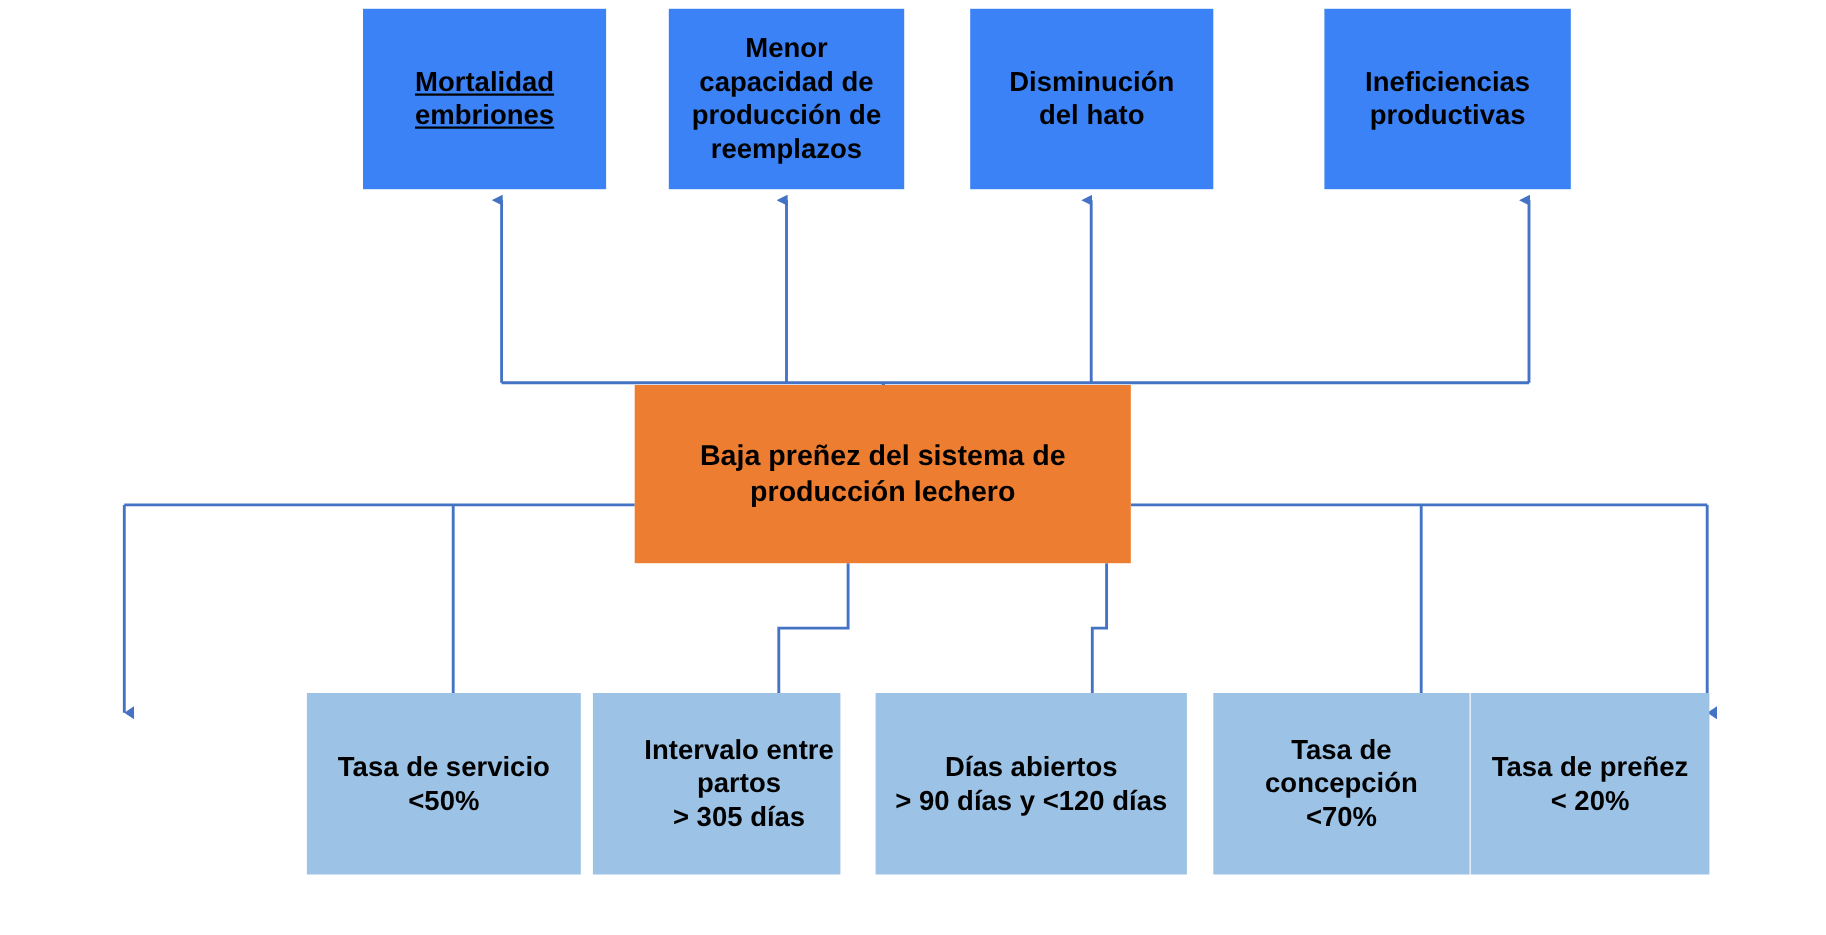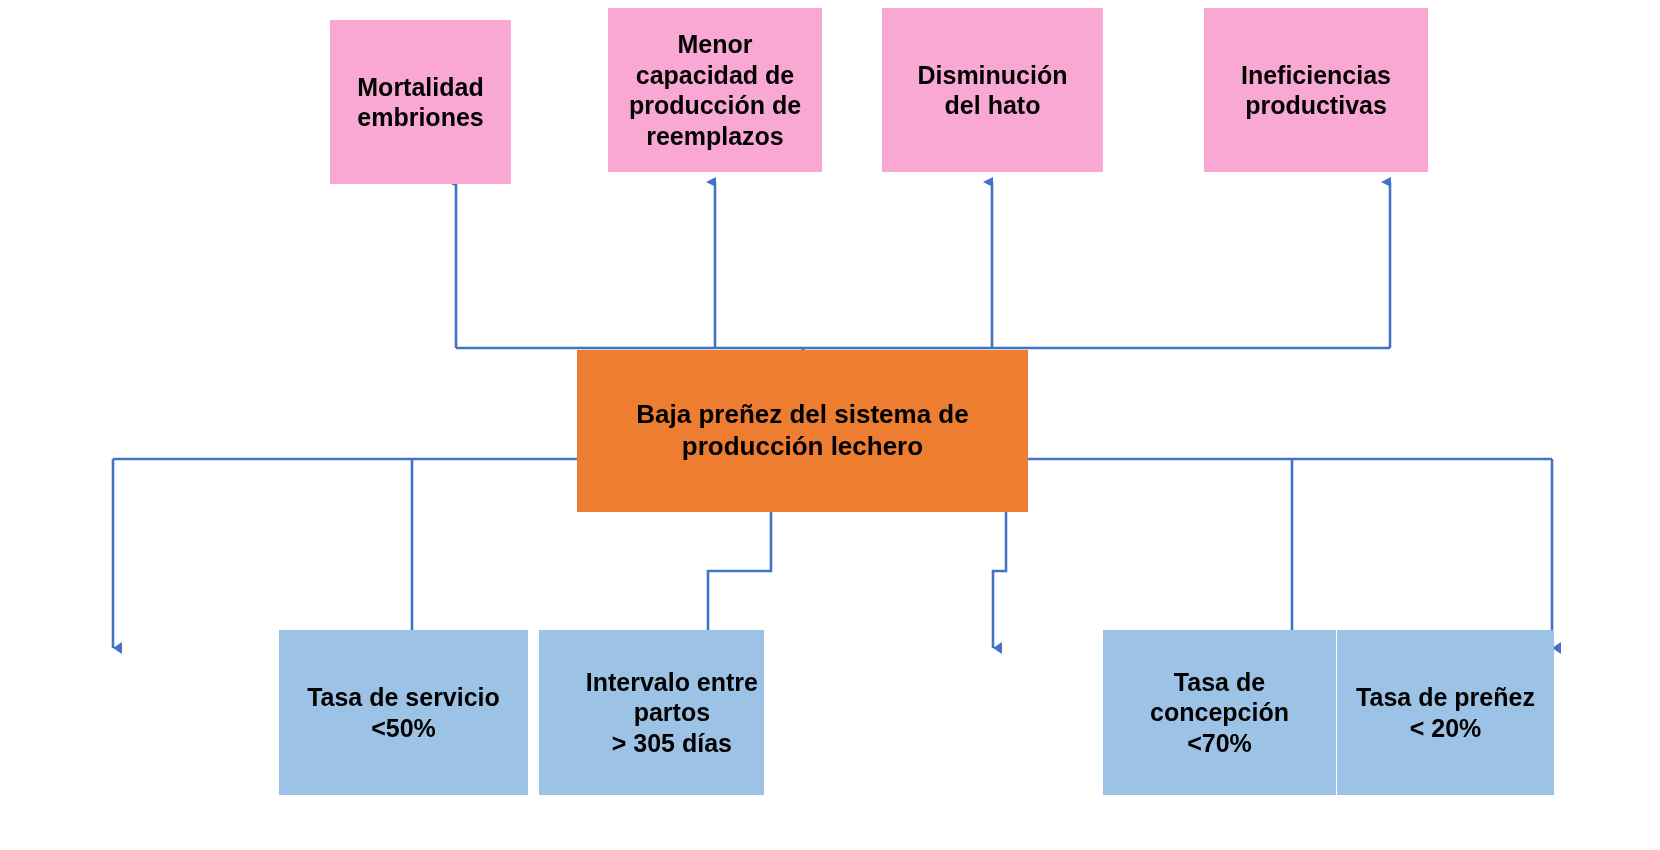--- a/index.html
+++ b/index.html
@@ -18,21 +18,21 @@
     display:flex;
     align-items:center;
     justify-content:center;
     text-align:center;
     color:#000000;
     line-height:1.22;
     white-space:pre-line;
     padding:4px 6px;
   }
   .node.effect{
-    background:#f9a8d4;
+    background:#3b82f6;
     font-weight:bold;
     font-size:25px;
   }
   .node.problem{
     background:#ED7D31;
     font-weight:bold;
     font-size:26px;
   }
   .node.cause{
     background:#9CC3E5;
@@ -72,21 +72,21 @@
 
       <path d="M 1028,459 L 1552,459"></path>
       <path d="M 1552,459 L 1552,648" marker-end="url(#arrowDown)"></path>
       <path d="M 1292,459 L 1292,648" marker-end="url(#arrowDown)"></path>
 
       <path d="M 771,512 L 771,571 L 708,571 L 708,648" marker-end="url(#arrowDown)"></path>
       <path d="M 1006,512 L 1006,571 L 993,571 L 993,648" marker-end="url(#arrowDown)"></path>
     </g>
   </svg>
 
-  <div class="node effect" style="left:330px;top:20px;width:181px;height:164px;">
+  <div class="node effect" style="left:330px;top:8px;width:221px;height:164px;text-decoration:underline;">
     <span>Mortalidad
 embriones</span>
   </div>
 
   <div class="node effect" style="left:608px;top:8px;width:214px;height:164px;">
     <span>Menor
 capacidad de
 producción de
 reemplazos</span>
   </div>
@@ -111,20 +111,24 @@
     <span>Tasa de servicio
 &lt;50%</span>
   </div>
 
   <div class="node cause" style="left:539px;top:630px;width:225px;height:165px;justify-content:flex-end;">
     <span>Intervalo entre
 partos
 &gt; 305 días</span>
   </div>
 
+  <div class="node cause" style="left:796px;top:630px;width:283px;height:165px;">
+    <span>Días abiertos
+&gt; 90 días y &lt;120 días</span>
+  </div>
 
   <div class="node cause" style="left:1103px;top:630px;width:233px;height:165px;">
     <span>Tasa de
 concepción
 &lt;70%</span>
   </div>
 
   <div class="node cause" style="left:1337px;top:630px;width:217px;height:165px;">
     <span>Tasa de preñez
 &lt; 20%</span>

